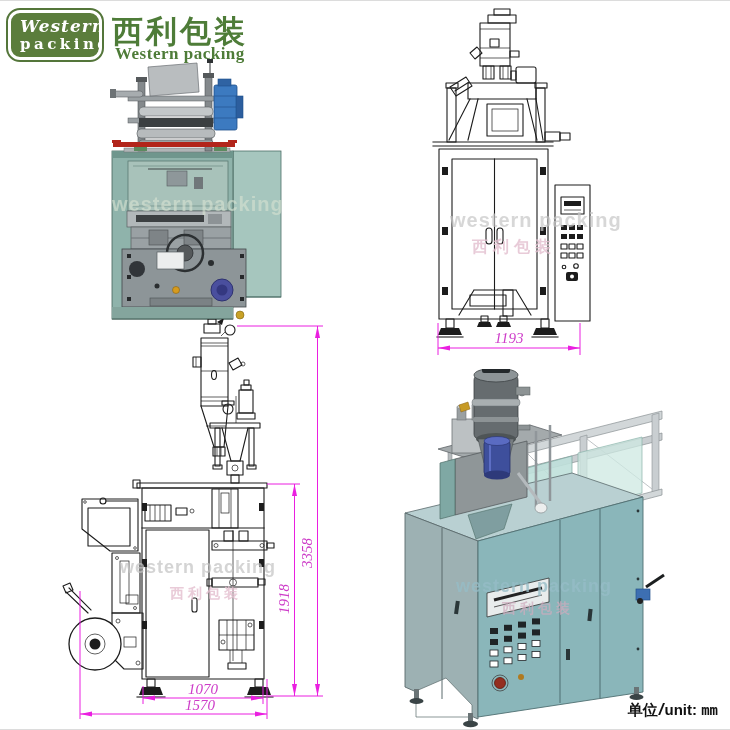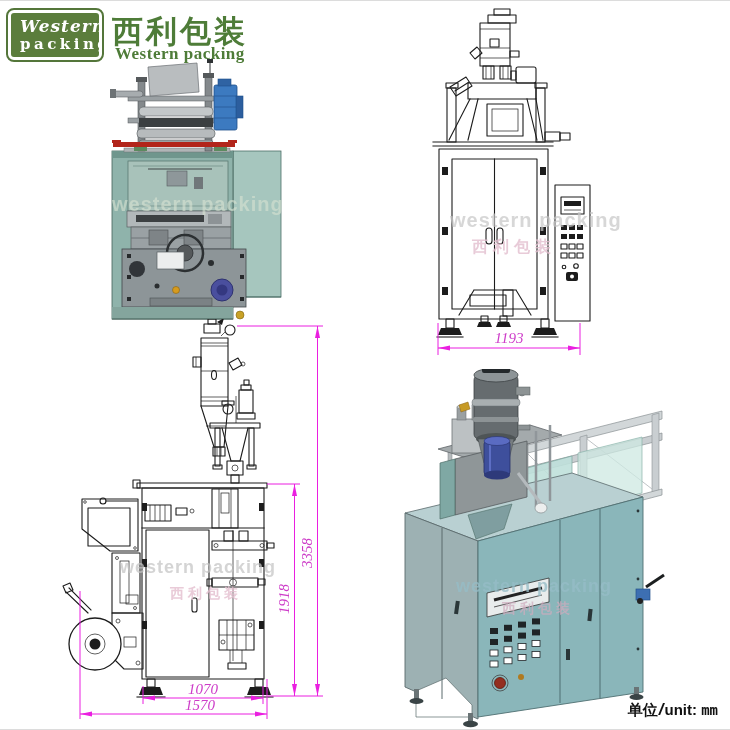--- a/index.html
+++ b/index.html
@@ -1,21 +1,21 @@
 <!DOCTYPE html>
 <html><head>
 <meta charset="utf-8">
 <style>
   html,body{margin:0;padding:0;background:#fff;}
   #canvas{position:relative;width:730px;height:730px;background:#ffffff;overflow:hidden;
           border-top:1px solid #dcdcdc;border-bottom:1px solid #dcdcdc;box-sizing:border-box;
           font-family:"Liberation Sans",sans-serif;}
   
   .logo-badge{position:absolute;left:8px;top:9px;width:94px;height:50px;background:#5b7d3c;
-              border:3px solid #fff;outline:2px solid #54763a;border-radius:6px;
+              border:3px solid #fff;outline:2px solid #54763a;border-radius:12px;
               display:flex;flex-direction:column;justify-content:center;padding-left:9px;box-sizing:border-box;}
   .lb1{font-family:"DejaVu Serif",serif;font-style:italic;font-weight:bold;font-size:17px;color:#fff;letter-spacing:1px;line-height:1.1;}
   .lb2{font-family:"DejaVu Serif",serif;font-weight:bold;font-size:15px;color:#fff;letter-spacing:3.5px;line-height:1.1;}
   .brand-cn{position:absolute;left:112px;top:10px;font-weight:bold;font-size:31px;color:#4e7c38;letter-spacing:3px;}
   .brand-en{position:absolute;left:115px;top:43px;font-family:"Liberation Serif",serif;font-weight:bold;font-size:17px;color:#4e7c38;letter-spacing:.5px;}
   
   .view{position:absolute;}
   #view-top-left{left:105px;top:58px;}
   #view-top-right{left:425px;top:5px;}
   #view-bottom-left{left:60px;top:318px;}

